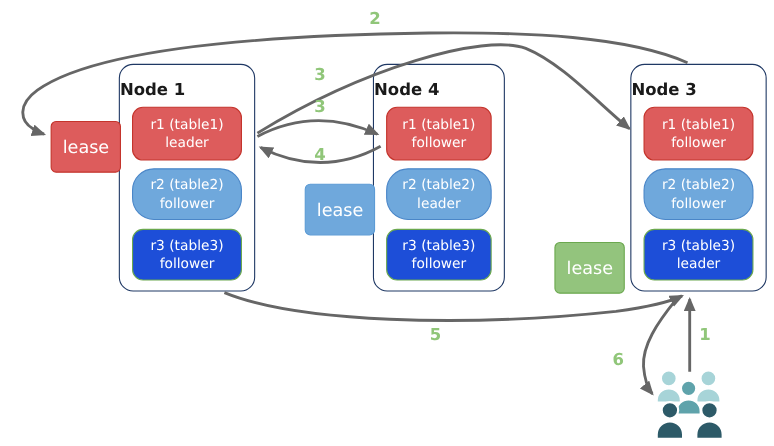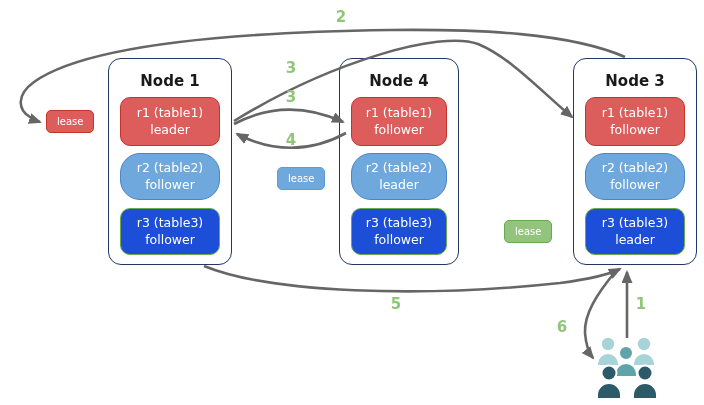--- a/index.html
+++ b/index.html
@@ -5,37 +5,37 @@
   html,body{margin:0;padding:0;background:#ffffff;}
   .canvas{
     position:relative;width:704px;height:405px;background:#ffffff;
     font-family:"DejaVu Sans","Liberation Sans",sans-serif;overflow:hidden;
   }
   .node{
     position:absolute;top:58px;height:207px;background:#ffffff;
     border:1.6px solid #1f3864;border-radius:13px;box-sizing:border-box;z-index:2;
   }
   .node-title{
-    position:absolute;top:13px;left:0;width:100%;text-align:center;
+    position:absolute;top:13px;left:0;width:100%;text-align:left;
     font-size:15px;font-weight:bold;color:#1a1a1a;
   }
   .replica{
     position:absolute;left:11px;right:11px;border-radius:10px;box-sizing:border-box;
     color:#ffffff;font-size:12.5px;line-height:1.3;text-align:right;
     display:flex;flex-direction:column;justify-content:center;align-items:center;
   }
   .replica.red{background:#dd5c5c;border:1.8px solid #c4342c;}
   .replica.blue{background:#6fa8dc;border:1.8px solid #4a86c8;}
   .replica.green{background:#1d4ed8;border:1.8px solid #6ba84f;}
   .row1{top:38px;height:49px;}
   .row2{top:94px;height:47px;border-radius:20px;}
   .row3{top:149px;height:47px;}
   .lease{
-    position:absolute;color:#ffffff;font-size:10px;line-height:17px;
-    padding:2px 10px;border-radius:5px;z-index:6;
+    position:absolute;color:#ffffff;font-size:16px;line-height:17px;
+    padding:14px 10px;border-radius:5px;z-index:6;
   }
   .lease.red{background:#dd5c5c;border:1.6px solid #c4342c;left:46px;top:110px;}
   .lease.blue{background:#6fa8dc;border:1.6px solid #5c9bd5;left:277px;top:167px;}
   .lease.green{background:#93c47d;border:1.6px solid #6ba84f;left:504px;top:220px;}
   .step{
     position:absolute;color:#90c679;font-size:15px;font-weight:bold;z-index:7;
     transform:translate(-50%,-50%);
   }
   .arrow-layer{
     position:absolute;left:0;top:0;width:704px;height:405px;z-index:5;pointer-events:none;

